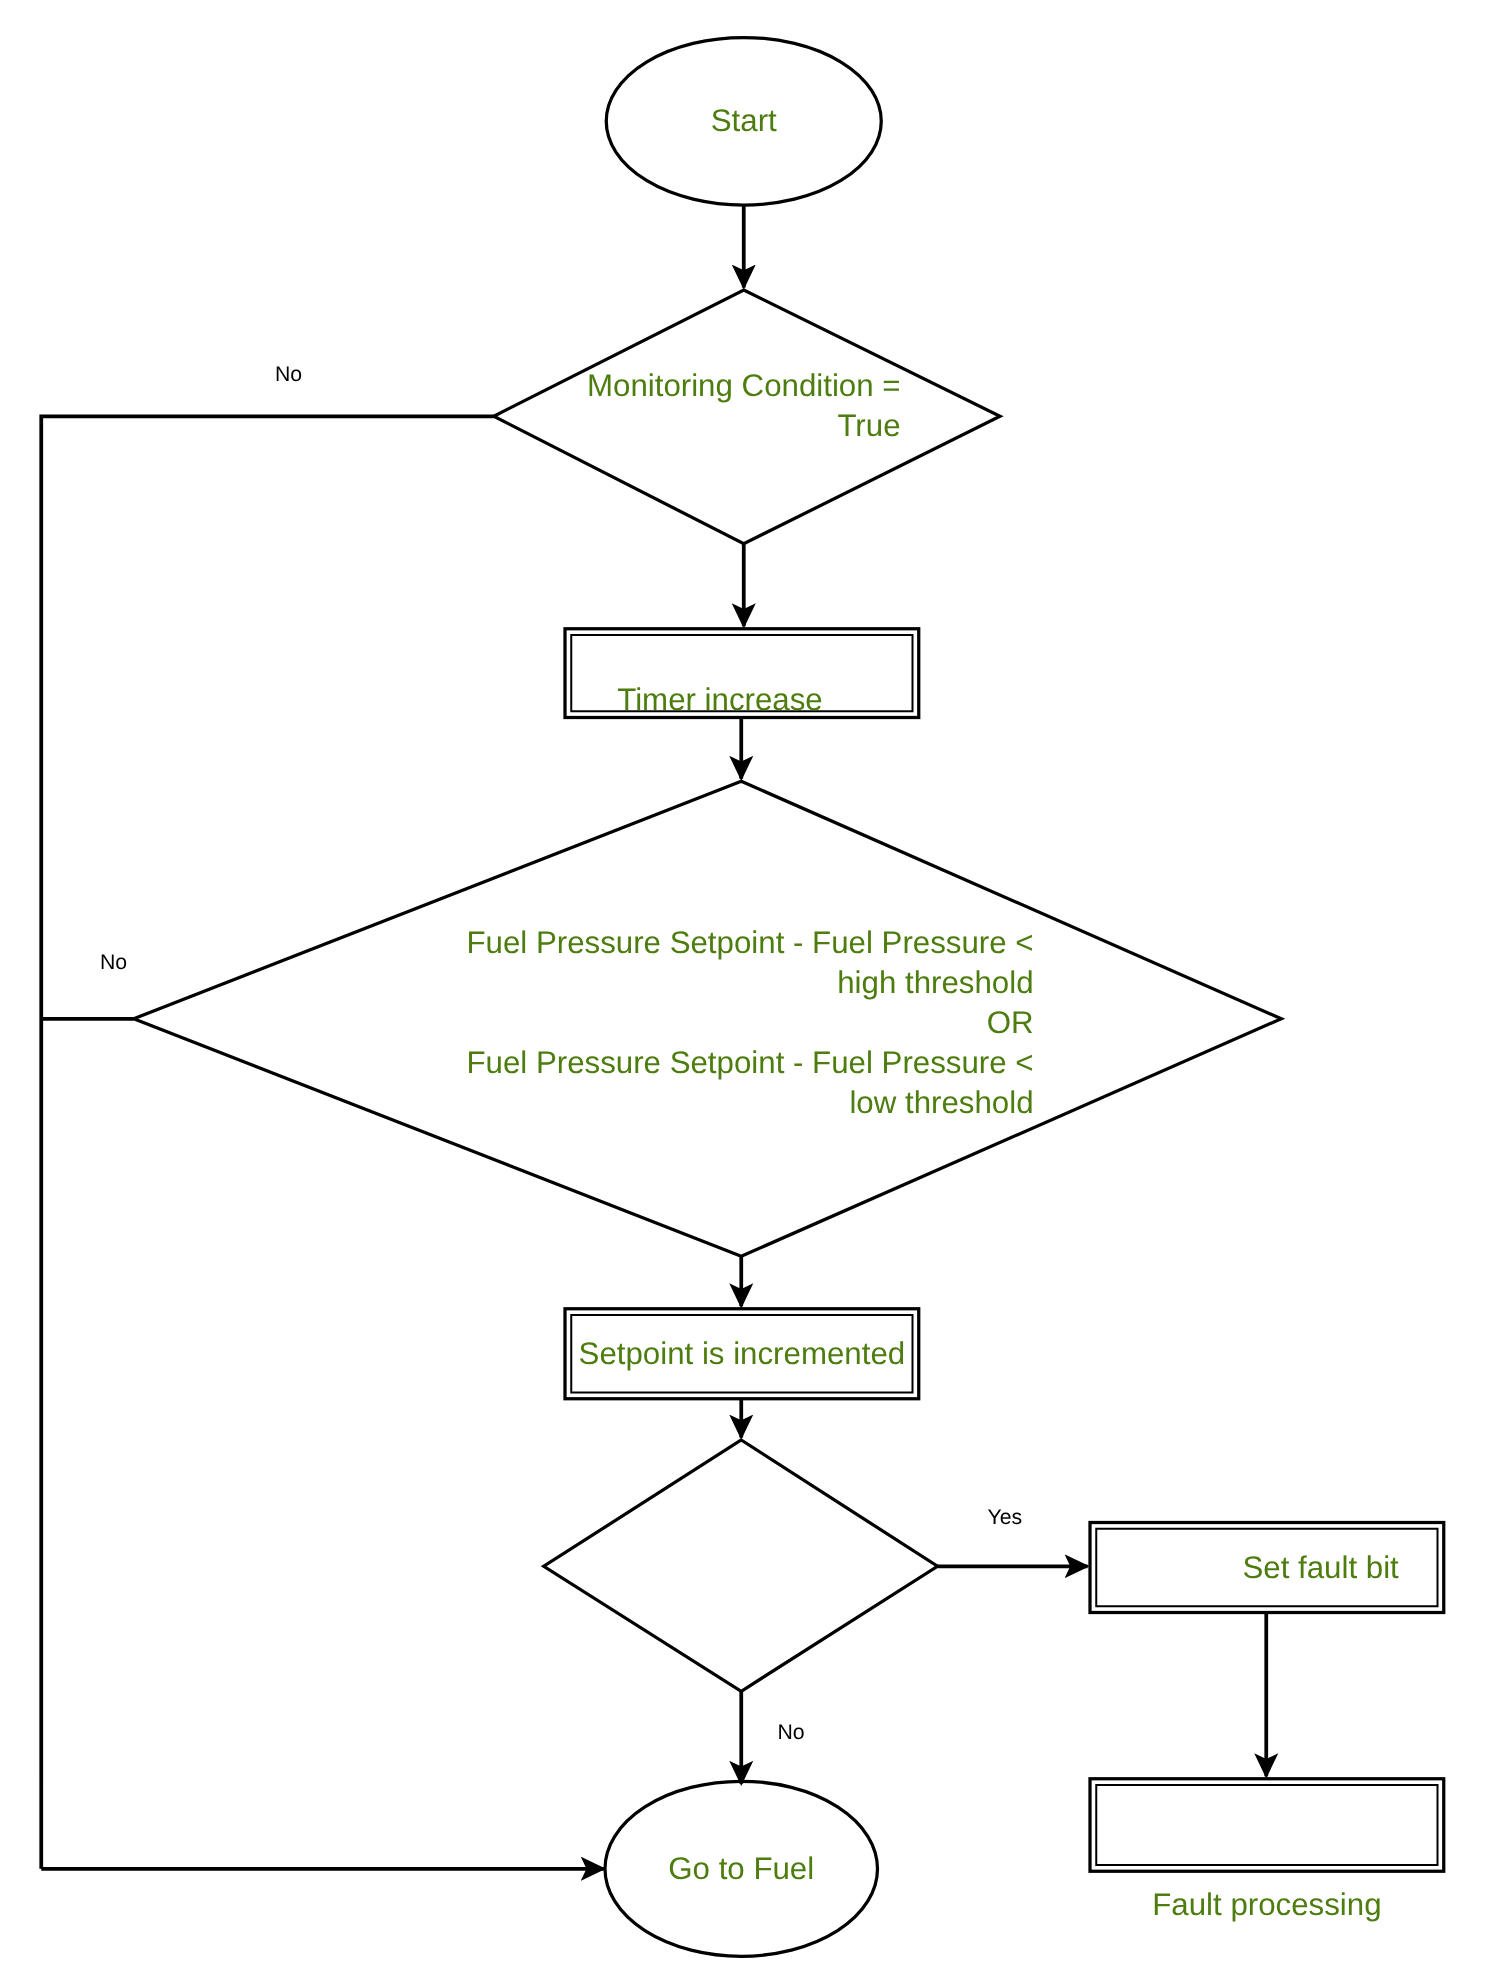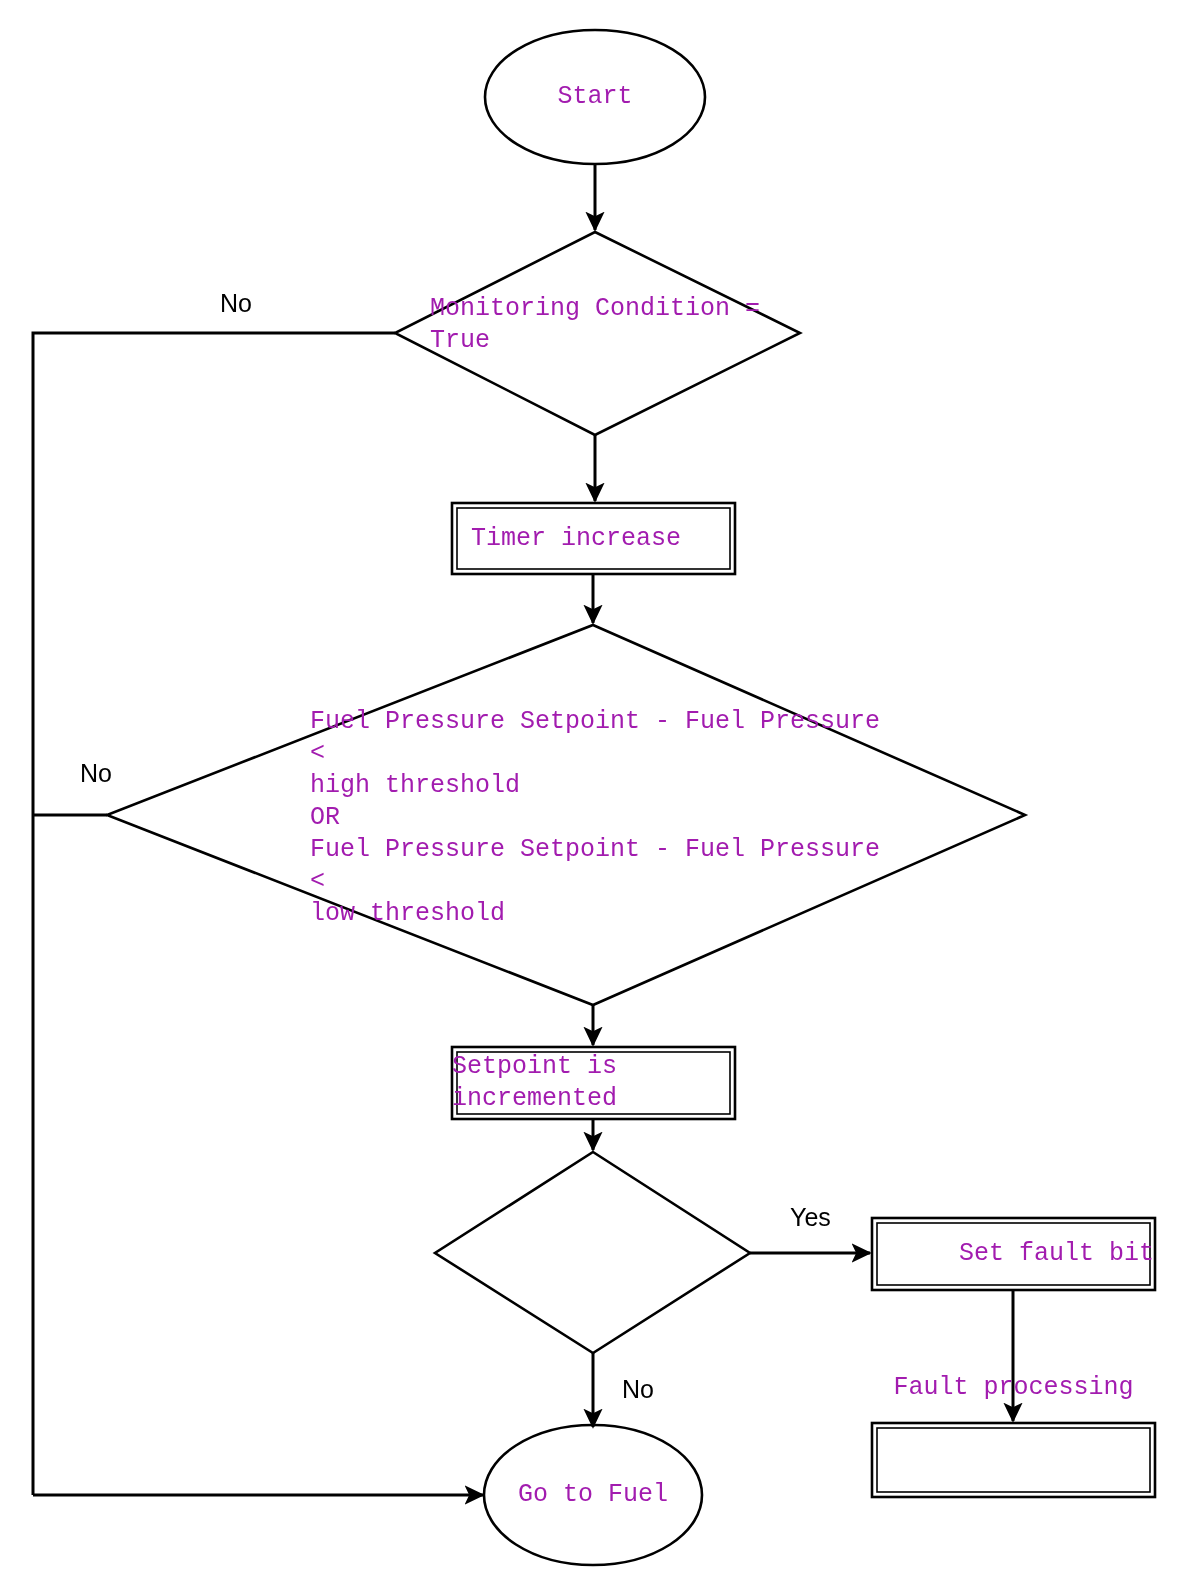--- a/index.html
+++ b/index.html
@@ -24,32 +24,32 @@
     left: 0;
     top: 0;
     width: 1200px;
     height: 1574px;
   }
   .node-label {
     position: absolute;
     display: flex;
     align-items: center;
     justify-content: center;
-    text-align: left;
-    font-family: Liberation Mono, monospace;
-    color: #a21caf;
+    text-align: right;
+    font-family: Liberation Sans, sans-serif;
+    color: #4d7c0f;
     white-space: pre-line;
     line-height: 1.28;
     pointer-events: none;
   }
   .edge-label {
     position: absolute;
     font-family: "Liberation Sans", sans-serif;
     color: #000000;
-    font-size: 25px;
+    font-size: 17px;
     line-height: 1;
     white-space: nowrap;
     text-align: center;
   }
   .t25 { font-size: 25px; }
   .shape-hit {
     position: absolute;
     background: transparent;
   }
 </style>
@@ -108,34 +108,34 @@
     <line x1="107" y1="815" x2="33" y2="815" stroke="#000000" stroke-width="3"></line>
 
     <line x1="33" y1="1495" x2="483" y2="1495" stroke="#000000" stroke-width="3" marker-end="url(#arrowhead)"></line>
   </svg>
 
   <div class="node-label t25" style="left:485px; top:30px; width:220px; height:134px;">Start</div>
 
   <div class="node-label t25" style="left:415px; top:284px; width:360px; height:82px;">Monitoring Condition =
 True</div>
 
-  <div class="node-label t25" style="left:452px; top:503px; width:248px; height:71px;">Timer increase</div>
+  <div class="node-label t25" style="left:452px; top:524px; width:248px; height:71px;">Timer increase</div>
 
   <div class="node-label t25" style="left:310px; top:735px; width:580px; height:165px;">Fuel Pressure Setpoint - Fuel Pressure &lt;
 high threshold
 OR
 Fuel Pressure Setpoint - Fuel Pressure &lt;
 low threshold</div>
 
   <div class="node-label t25" style="left:452px; top:1047px; width:283px; height:72px;">Setpoint is incremented</div>
 
 
   <div class="node-label t25" style="left:872px; top:1218px; width:283px; height:72px;padding-left:43px;">Set fault bit</div>
 
-  <div class="node-label t25" style="left:872px; top:1343px; width:283px; height:90px;">Fault processing</div>
+  <div class="node-label t25" style="left:872px; top:1479px; width:283px; height:90px;">Fault processing</div>
 
   <div class="node-label t25" style="left:484px; top:1425px; width:218px; height:140px;">Go to Fuel</div>
 
   <div class="edge-label" style="left:220px; top:291px;">No</div>
 
   <div class="edge-label" style="left:80px; top:761px;">No</div>
 
   <div class="edge-label" style="left:778px; top:1205px;margin-left:12px;">Yes</div>
 
   <div class="edge-label" style="left:622px; top:1377px;">No</div>

